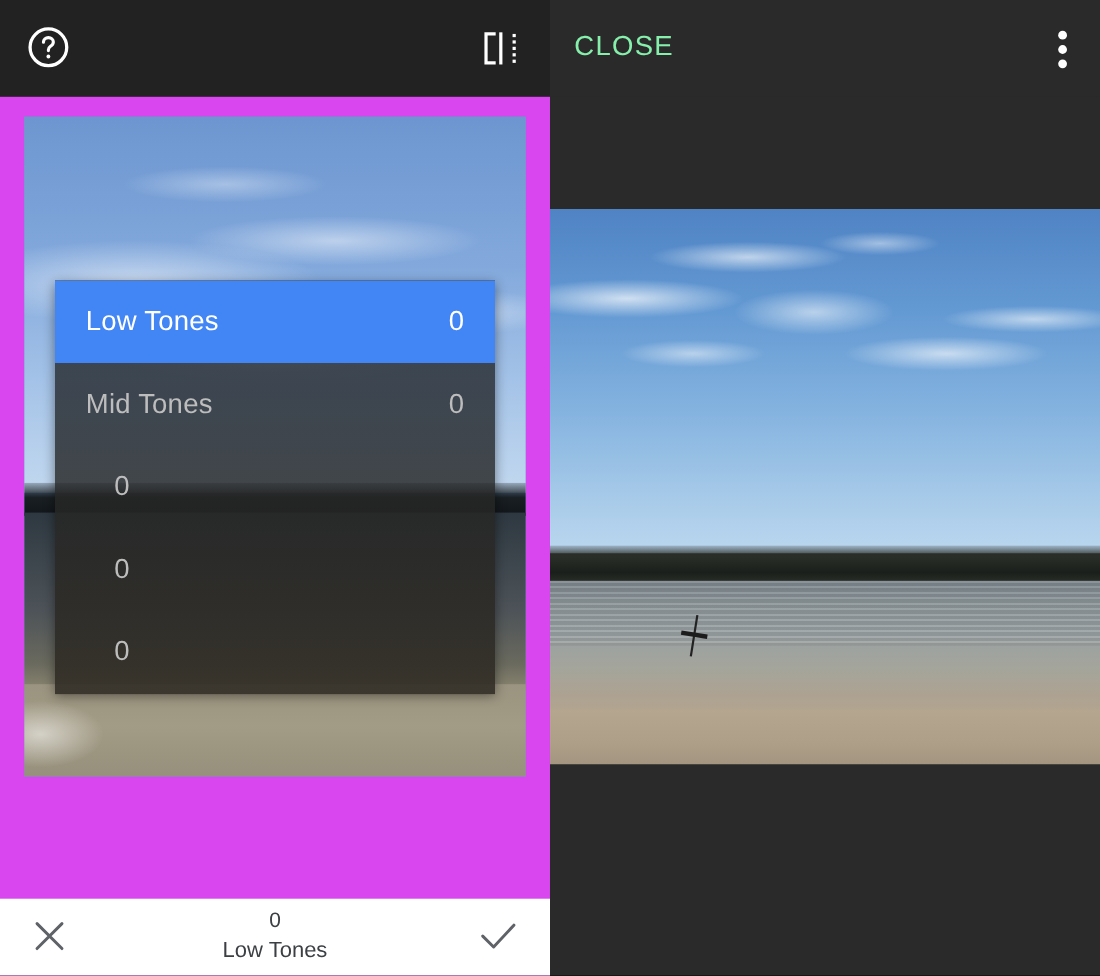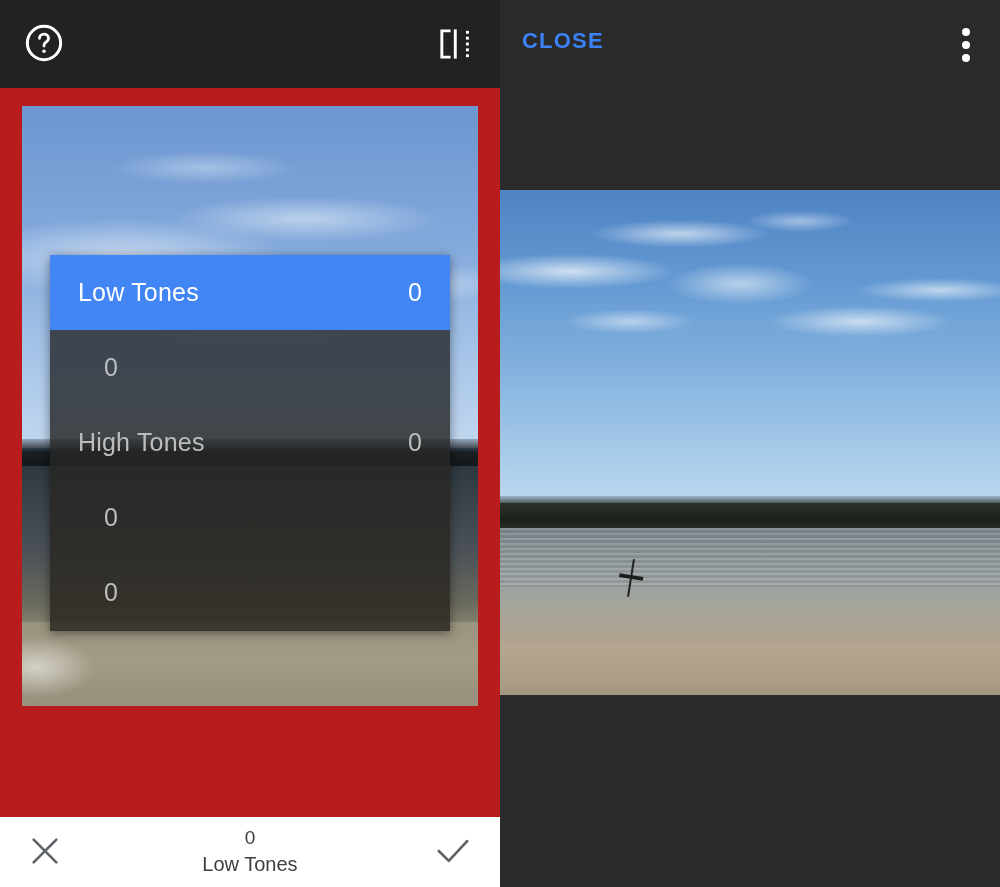--- a/index.html
+++ b/index.html
@@ -8,21 +8,21 @@
     background: #000;
     font-family: "Liberation Sans", sans-serif;
     overflow: hidden;
   }
   .screen { position: relative; width: 1000px; height: 887px; display: flex; }
 
   
   .pane-left {
     position: relative;
     width: 500px; height: 887px;
-    background: #b91c1c;
+    background: #d946ef;
     overflow: hidden;
   }
   .topbar-left {
     position: absolute; left: 0; top: 0;
     width: 500px; height: 88px;
     background: #222222;
   }
   .help-icon {
     position: absolute; left: 24px; top: 23px;
     width: 40px; height: 40px;
@@ -122,21 +122,21 @@
     width: 500px; height: 887px;
     background: #2a2a2a;
     overflow: hidden;
   }
   .topbar-right {
     position: absolute; left: 0; top: 0; width: 500px; height: 88px;
     background: #2a2a2a;
   }
   .close-label {
     position: absolute; left: 22px; top: 28px;
-    color: #3b82f6; font-size: 22px; font-weight: bold; letter-spacing: 1.2px;
+    color: #86efac; font-size: 25px; font-weight: normal; letter-spacing: 1.2px;
   }
   .kebab { position: absolute; right: 30px; top: 28px; width: 8px; height: 34px; }
   .kebab i {
     display: block; width: 8px; height: 8px; border-radius: 50%;
     background: #ffffff; margin-bottom: 5px;
   }
 
   .photo-right {
     position: absolute; left: 500px; top: 190px;
     left: 0; width: 500px; height: 505px;
@@ -217,25 +217,25 @@
 
     <div class="tone-menu">
       <div class="strip"></div>
 
       <div class="tone-row selected">
         <span class="tone-label">Low Tones</span>
         <span class="tone-value">0</span>
       </div>
 
       <div class="tone-row">
-        <span class="tone-value">0</span>
-      </div>
-
-      <div class="tone-row">
-        <span class="tone-label">High Tones</span>
+        <span class="tone-label">Mid Tones</span>
+        <span class="tone-value">0</span>
+      </div>
+
+      <div class="tone-row">
         <span class="tone-value">0</span>
       </div>
 
       <div class="tone-row">
         <span class="tone-value">0</span>
       </div>
 
       <div class="tone-row">
         <span class="tone-value">0</span>
       </div>

